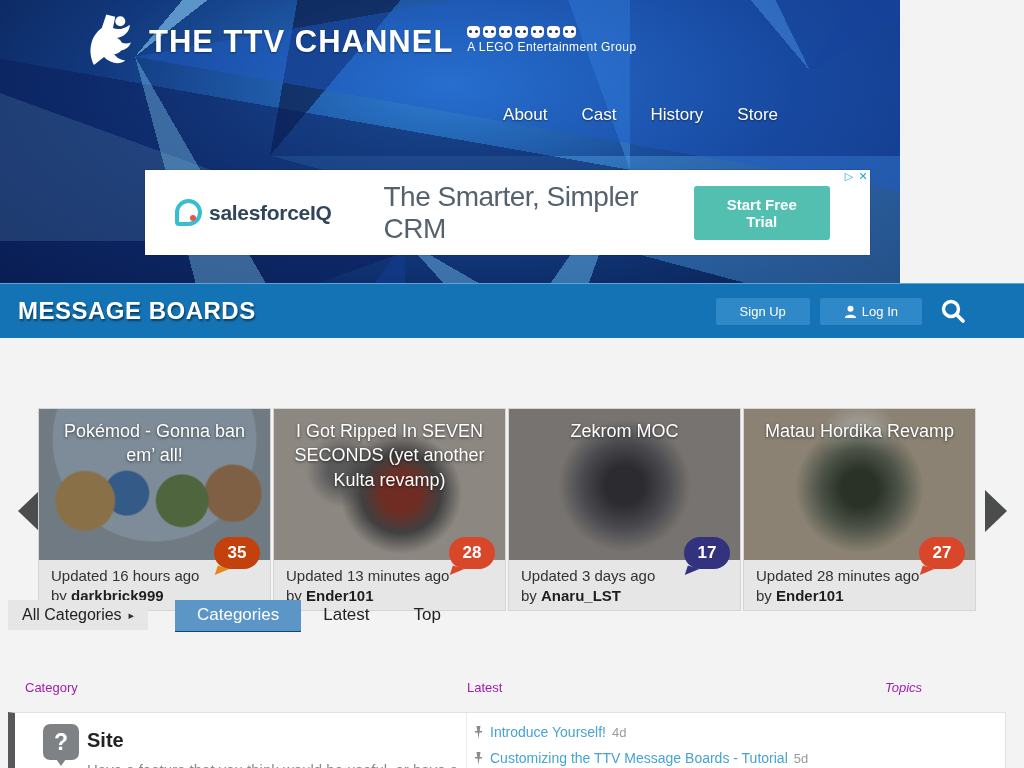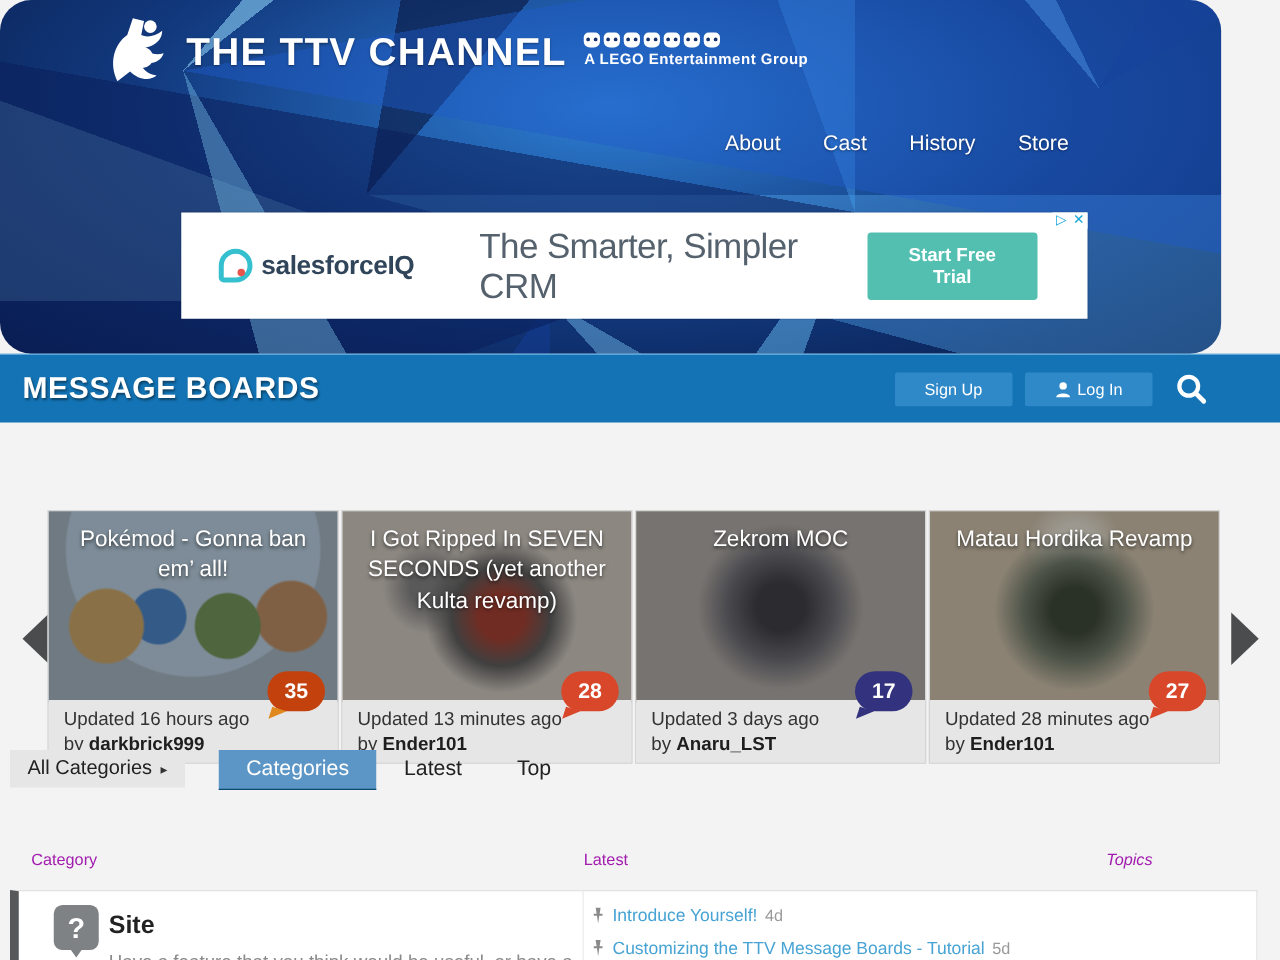--- a/index.html
+++ b/index.html
@@ -1,37 +1,36 @@
 <!DOCTYPE html>
 <html><head>
 <meta charset="utf-8">
 <style>
   * { margin:0; padding:0; box-sizing:border-box; }
   html,body { width:1024px; height:768px; overflow:hidden; }
   body { font-family:"Liberation Sans", sans-serif; background:#f3f3f3; position:relative; }
 
   
-  .hero { position:relative; width:977px; height:283px; background-color:#0c2a66;
+  .hero { position:relative; width:900px; height:283px; background-color:#0c2a66;
     background-image:
       conic-gradient(from 40deg at 15% 20%, rgba(150,220,255,.55) 0 12deg, transparent 12deg 40deg, rgba(30,90,200,.45) 40deg 60deg, transparent 60deg 110deg, rgba(140,220,255,.35) 110deg 125deg, transparent 125deg),
       conic-gradient(from 200deg at 70% 60%, rgba(110,200,255,.45) 0 15deg, transparent 15deg 50deg, rgba(10,30,90,.55) 50deg 80deg, transparent 80deg 140deg, rgba(70,160,240,.4) 140deg 160deg, transparent 160deg),
       conic-gradient(from 120deg at 45% 85%, rgba(130,210,255,.4) 0 18deg, transparent 18deg 60deg, rgba(20,60,150,.5) 60deg 95deg, transparent 95deg 150deg, rgba(160,230,255,.3) 150deg 170deg, transparent 170deg),
       conic-gradient(from 320deg at 90% 25%, rgba(120,200,255,.45) 0 14deg, transparent 14deg 70deg, rgba(15,45,120,.5) 70deg 100deg, transparent 100deg),
       conic-gradient(from 10deg at 30% 55%, rgba(8,20,60,.6) 0 30deg, transparent 30deg 80deg, rgba(90,180,250,.35) 80deg 95deg, transparent 95deg),
       radial-gradient(ellipse at 50% 30%, #2e7fd4 0%, #12397e 55%, #081c4a 100%);
-    border-radius: 25px;
   }
   .brand-row { position:absolute; top:10px; left:85px; display:flex; align-items:flex-start; }
   .logo-mark { width:56px; height:64px; margin-right:8px; }
   .site-title { color:#fff; font-size:31px; font-weight:bold; letter-spacing:1px; margin-top:14px; text-shadow:0 1px 2px rgba(0,0,0,.4); white-space:nowrap; }
   .tagline-block { margin:16px 0 0 14px; }
   .masks { display:flex; gap:3px; margin-bottom:2px; }
   .mask { width:13px; height:12px; background:#fff; border-radius:4px 4px 5px 5px; position:relative; }
   .mask::before { content:""; position:absolute; left:2px; top:4px; width:3px; height:3px; border-radius:50%; background:#15306b; box-shadow:6px 0 0 #15306b; }
-  .tagline { color:#fff; font-size:12px; font-weight:bold; letter-spacing:.4px; }
+  .tagline { color:#fff; font-size:12px; font-weight:normal; letter-spacing:.4px; }
   .hero-nav { position:absolute; top:105px; right:122px; display:flex; gap:34px; }
   .hero-nav a { color:#fff; font-size:17px; text-decoration:none; text-shadow:0 1px 2px rgba(0,0,0,.45); cursor:pointer; }
 
   
   .ad { position:absolute; left:145px; top:170px; width:725px; height:85px; background:#fff; box-shadow:0 0 0 1px rgba(0,0,0,.08); display:flex; align-items:center; }
   .ad-brand { display:flex; align-items:center; margin-left:30px; }
   .sfiq-icon { width:27px; height:27px; border:4px solid #35c0cf; border-radius:50% 50% 50% 4px; position:relative; margin-right:7px; }
   .sfiq-icon::after { content:""; position:absolute; right:2px; bottom:1px; width:6px; height:6px; background:#e8554d; border-radius:50%; }
   .ad-brand-name { font-size:21px; color:#31455a; font-weight:bold; letter-spacing:-.3px; }
   .ad-headline { font-size:28px; color:#55626e; font-weight:400; margin-left:52px; letter-spacing:-.5px; }

